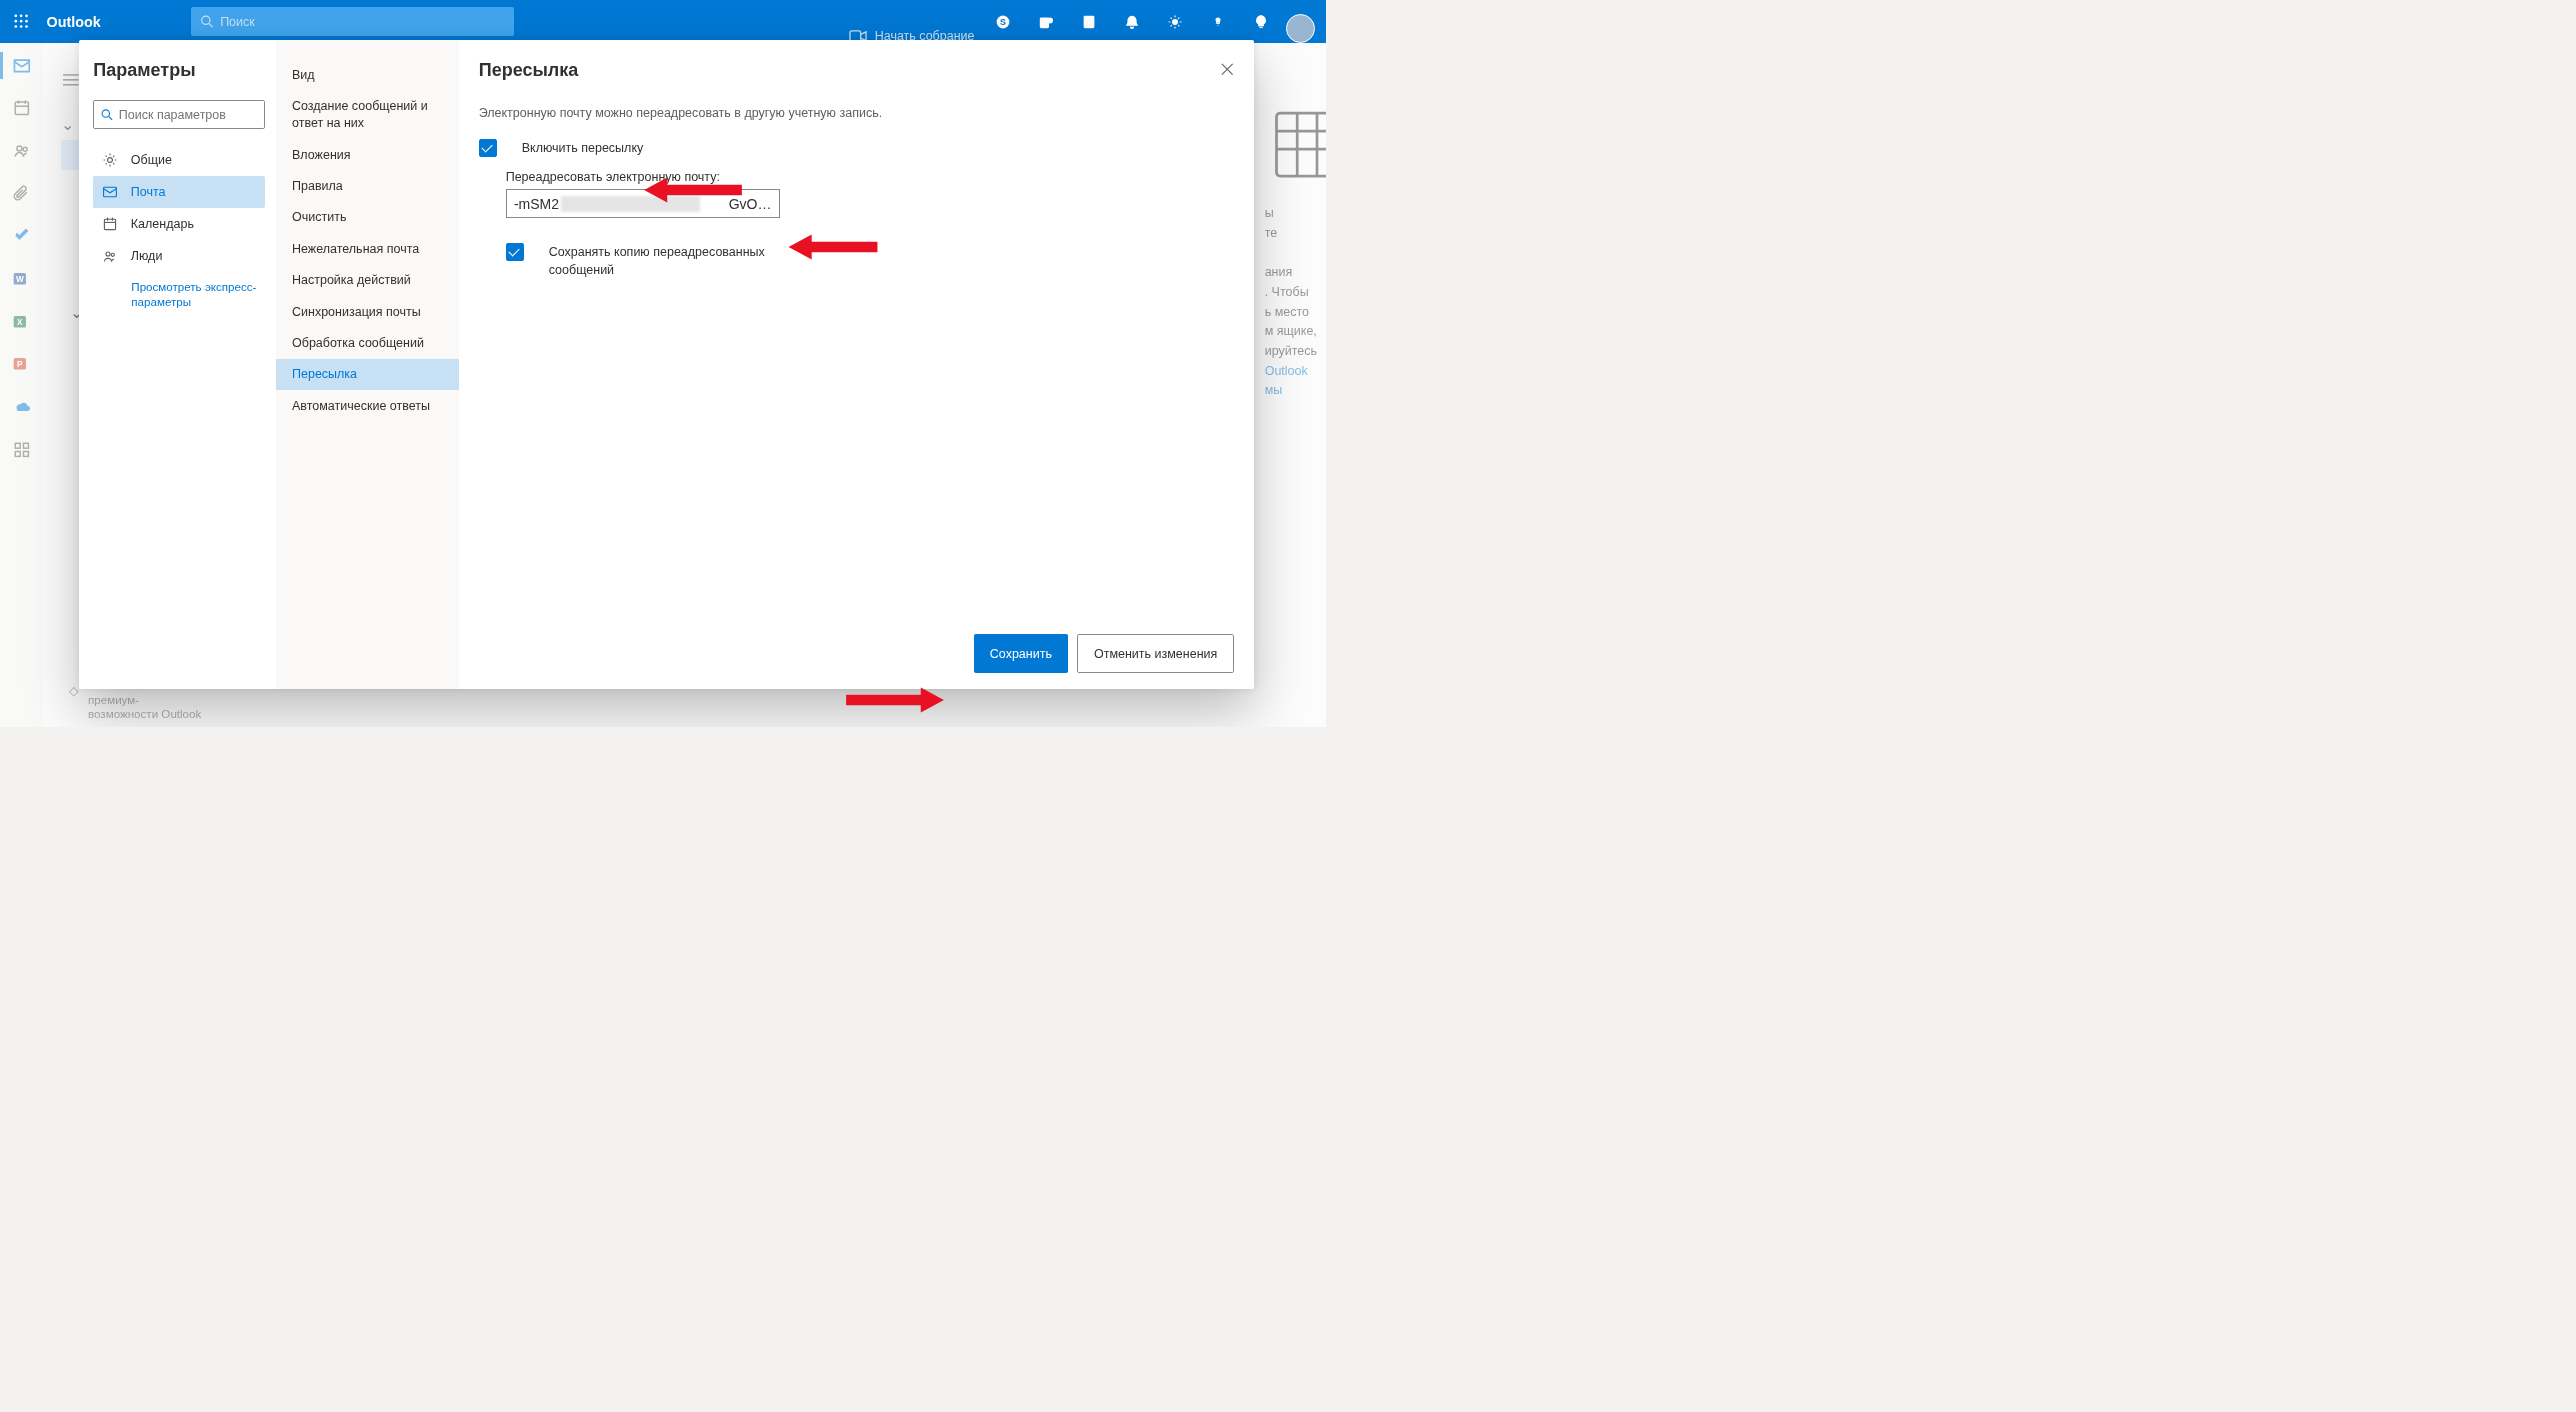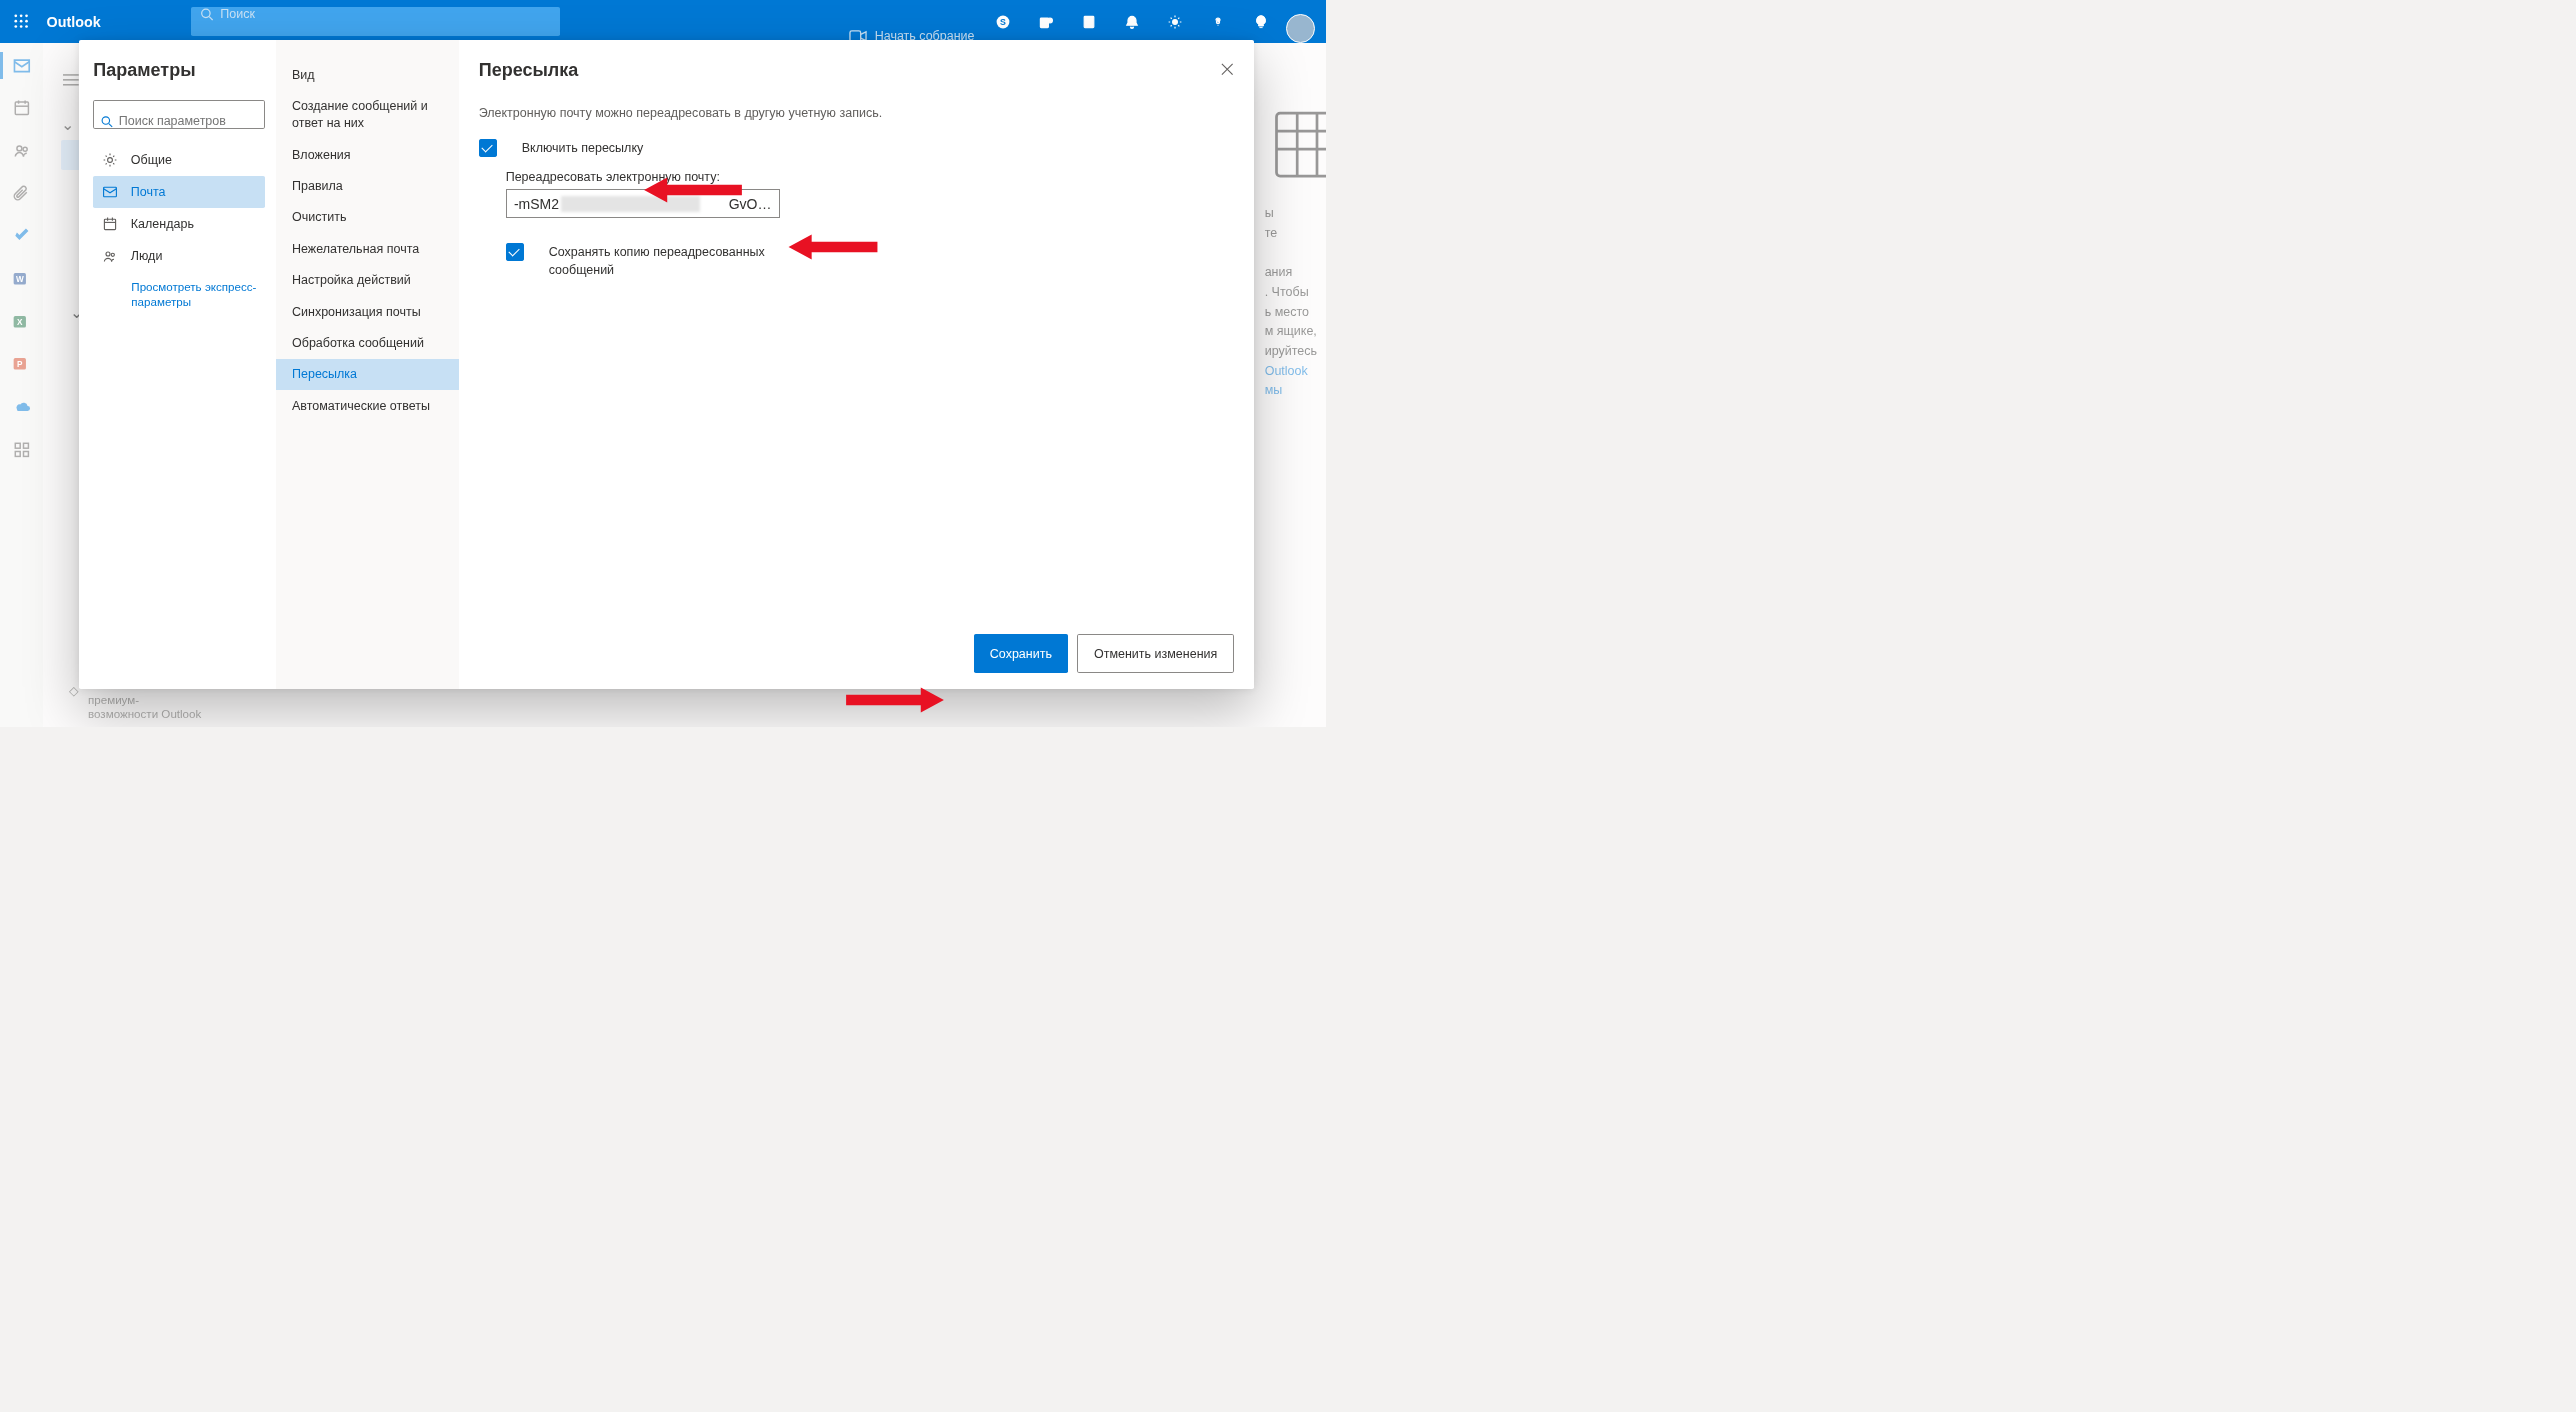--- a/index.html
+++ b/index.html
@@ -2,21 +2,21 @@
 <html style="font-size:14.3px"><head>
 <meta charset="utf-8">
 <style>
 *{box-sizing:border-box;margin:0;padding:0;font-family:'Segoe UI',Tahoma,sans-serif}
 body{width:1326px;height:727px;overflow:hidden;position:relative;background:#f3f2f1}
 
 .hdr{height:43px;background:#0078d4;display:flex;align-items:center;color:#fff;position:relative;z-index:1}
 .waf{width:43px;height:43px;display:flex;align-items:center;justify-content:center;cursor:pointer}
 .waf svg{width:14.3px;height:14.3px;fill:#fff}
 .brand{font-size:14.3px;font-weight:600;margin-left:3.6px;margin-right:90px}
-.srch{width:369px;height:29px;background:#41a5ee;border-radius:1.8px;display:flex;align-items:flex-start;padding:0 9px}
+.srch{width:323px;height:29px;background:#41a5ee;border-radius:1.8px;display:flex;align-items:center;padding:0 9px}
 .srch input{background:transparent;border:none;outline:none;color:#fff;font-size:12.5px;width:100%;margin-left:7.2px}
 .srch input::placeholder{color:#c7e0f4}
 .hdr-r{margin-left:auto;display:flex;align-items:flex-end;height:43px}
 .meet{display:flex;align-items:center;font-size:12.5px;color:#c7e0f4;margin-right:7.2px;cursor:pointer}
 .hico{width:43px;height:43px;display:flex;align-items:center;justify-content:center;cursor:pointer;color:#fff}
 .hico svg{width:16px;height:16px;fill:#fff}
 .avat{width:29px;height:29px;border-radius:50%;background:#98b6cf;margin:0 10.7px 0 3.6px;border:0.9px solid #fff;cursor:pointer}
 
 .rail{position:absolute;left:0;top:43px;width:43px;bottom:0;background:#f3f2f1;display:flex;flex-direction:column;align-items:center;padding-top:12.5px;gap:23px;z-index:1}
 .rail .ic{width:19.7px;height:19.7px;display:flex;align-items:center;justify-content:center;cursor:pointer;position:relative}
@@ -29,21 +29,21 @@
 .bgprem{position:absolute;left:45px;bottom:5.4px;font-size:11.6px;color:#605e5c;line-height:14.3px}
 .diam{position:absolute;left:26px;bottom:29px;font-size:12.5px;color:#605e5c}
 .folderblock{position:absolute;left:18px;top:72px;font-size:16px;color:#323130}
 .foldersel{position:absolute;left:18px;top:97px;width:170px;height:30px;background:#cfe4fa;border-top-left-radius:1.8px;border-bottom-left-radius:1.8px}
 
 .dim{position:absolute;inset:43px 0 0 0;background:rgba(255,255,255,.5);z-index:2}
 .modal{position:absolute;left:79px;top:40px;right:72px;bottom:38px;background:#fff;box-shadow:0 22.4px 54px rgba(0,0,0,.25),0 0 9px rgba(0,0,0,.1);display:flex;z-index:3;border-radius:1.8px}
 
 .c1{width:197px;padding:19.7px 10.7px 10.7px 14.3px;display:flex;flex-direction:column}
 .c1 h2{font-size:18px;font-weight:600;color:#323130;margin-bottom:19.7px}
-.sp{height:29px;border:0.9px solid #8a8886;border-radius:1.8px;display:flex;align-items:flex-end;padding:0 7.2px;margin-bottom:14.3px}
+.sp{height:29px;border:0.9px solid #8a8886;border-radius:1.8px;display:flex;align-items:center;padding:0 7.2px;margin-bottom:14.3px}
 .sp input{border:none;outline:none;font-size:12.5px;width:100%;margin-left:5.4px}
 .cat{height:32px;display:flex;align-items:center;padding:0 9px;font-size:12.5px;color:#323130;border-radius:1.8px;cursor:pointer;gap:12.5px}
 .cat.sel{background:#c7e0f4;color:#0078d4;font-weight:400}
 .cat svg{width:16px;height:16px;flex-shrink:0}
 .quick{font-size:11.6px;color:#0078d4;margin:7.2px 0 0 38px;cursor:pointer;line-height:15px}
 
 .c2{width:183px;background:#faf9f8;padding:19.7px 0 0 0;display:flex;flex-direction:column}
 .opt{padding:7.2px 16px;font-size:12.5px;color:#323130;cursor:pointer;line-height:17px}
 .opt.sel{background:#c7e0f4;color:#0078d4}
 

